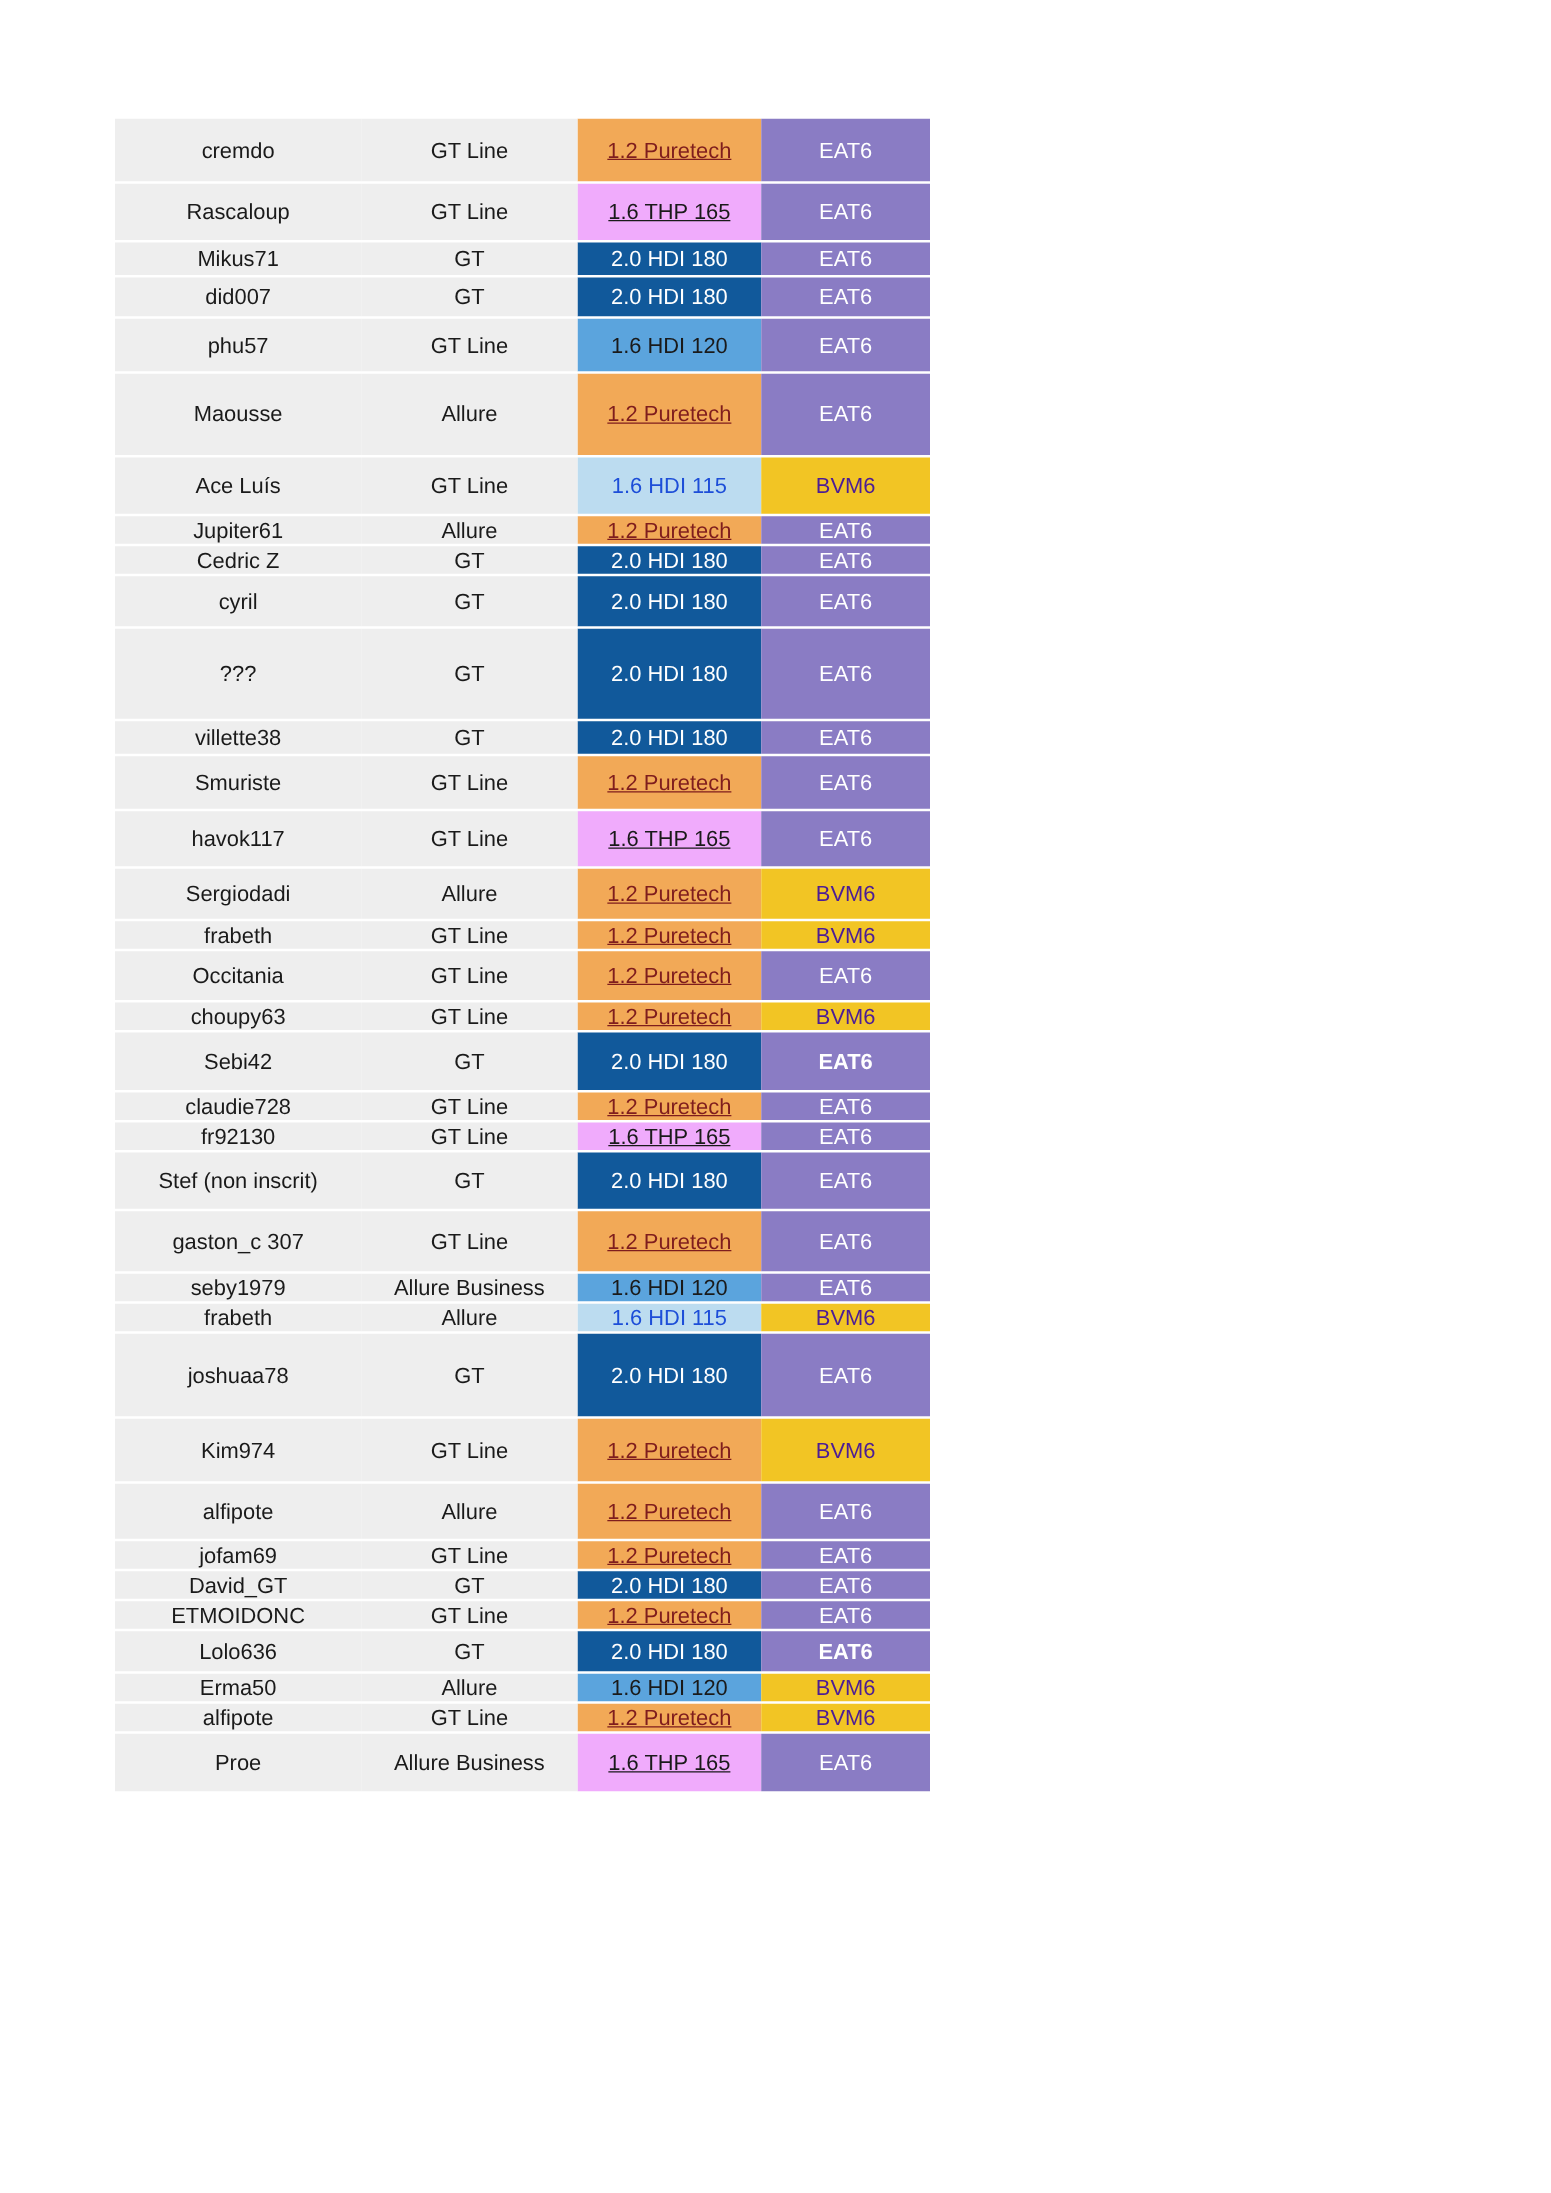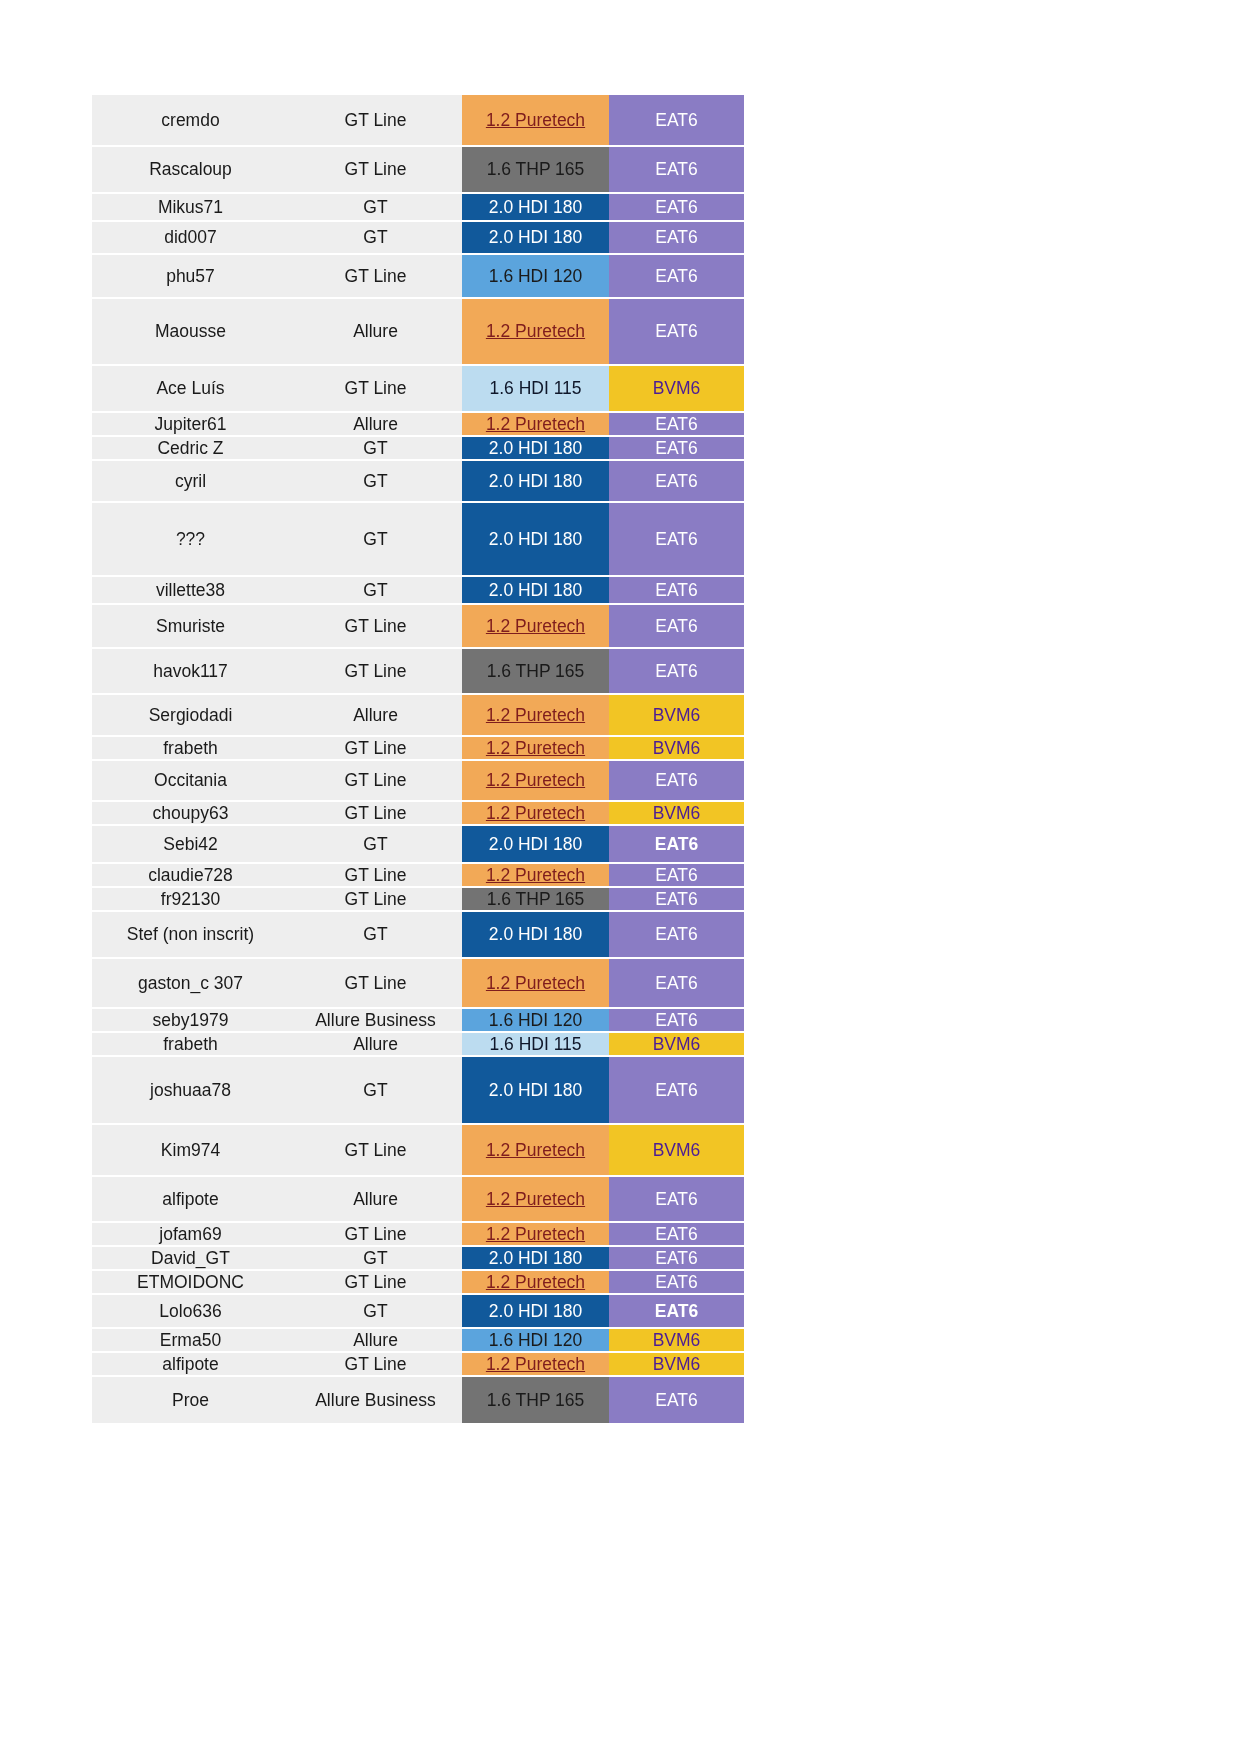--- a/index.html
+++ b/index.html
@@ -57,24 +57,24 @@
     position: absolute;
     left: -4px;
     top: 3px;
     bottom: 3px;
     width: 4px;
     background: #8cb071;
   }
 
   
   td.eng.puretech12  { background: #f2a957; color: #7f1d1d; text-decoration: underline; }
-  td.eng.thp165      { background: #737373; color: #1a1a1a; }
+  td.eng.thp165      { background: #f0abfc; color: #1a1a1a; text-decoration: underline; }
   td.eng.hdi180      { background: #11599b; color: #ffffff; }
   td.eng.hdi120      { background: #5ba4dd; color: #1a1a1a; }
-  td.eng.hdi115      { background: #bcdcf0; color: #0f172a; margin-top: 26px; }
+  td.eng.hdi115      { background: #bcdcf0; color: #1d4ed8; margin-top: 26px; }
 
   
   td.trans.eat6 { background: #8a7cc4; color: #ffffff; }
   td.trans.bvm6 { background: #f2c524; color: #4c1d95; }
   td.trans.bold { font-weight: bold; }
 </style>
 </head>
 <body>
 
 <div id="page">
@@ -188,21 +188,21 @@
             <td class="trim">GT Line</td>
             <td class="eng puretech12">1.2 Puretech</td>
             <td class="trans eat6">EAT6</td>
           </tr>
           <tr style="height: 22px;">
             <td class="user flag">choupy63</td>
             <td class="trim">GT Line</td>
             <td class="eng puretech12">1.2 Puretech</td>
             <td class="trans bvm6">BVM6</td>
           </tr>
-          <tr style="height: 36px;">
+          <tr style="height: 46px;">
             <td class="user">Sebi42</td>
             <td class="trim">GT</td>
             <td class="eng hdi180">2.0 HDI 180</td>
             <td class="trans eat6 bold">EAT6</td>
           </tr>
           <tr style="height: 22px;">
             <td class="user">claudie728</td>
             <td class="trim">GT Line</td>
             <td class="eng puretech12">1.2 Puretech</td>
             <td class="trans eat6">EAT6</td>

